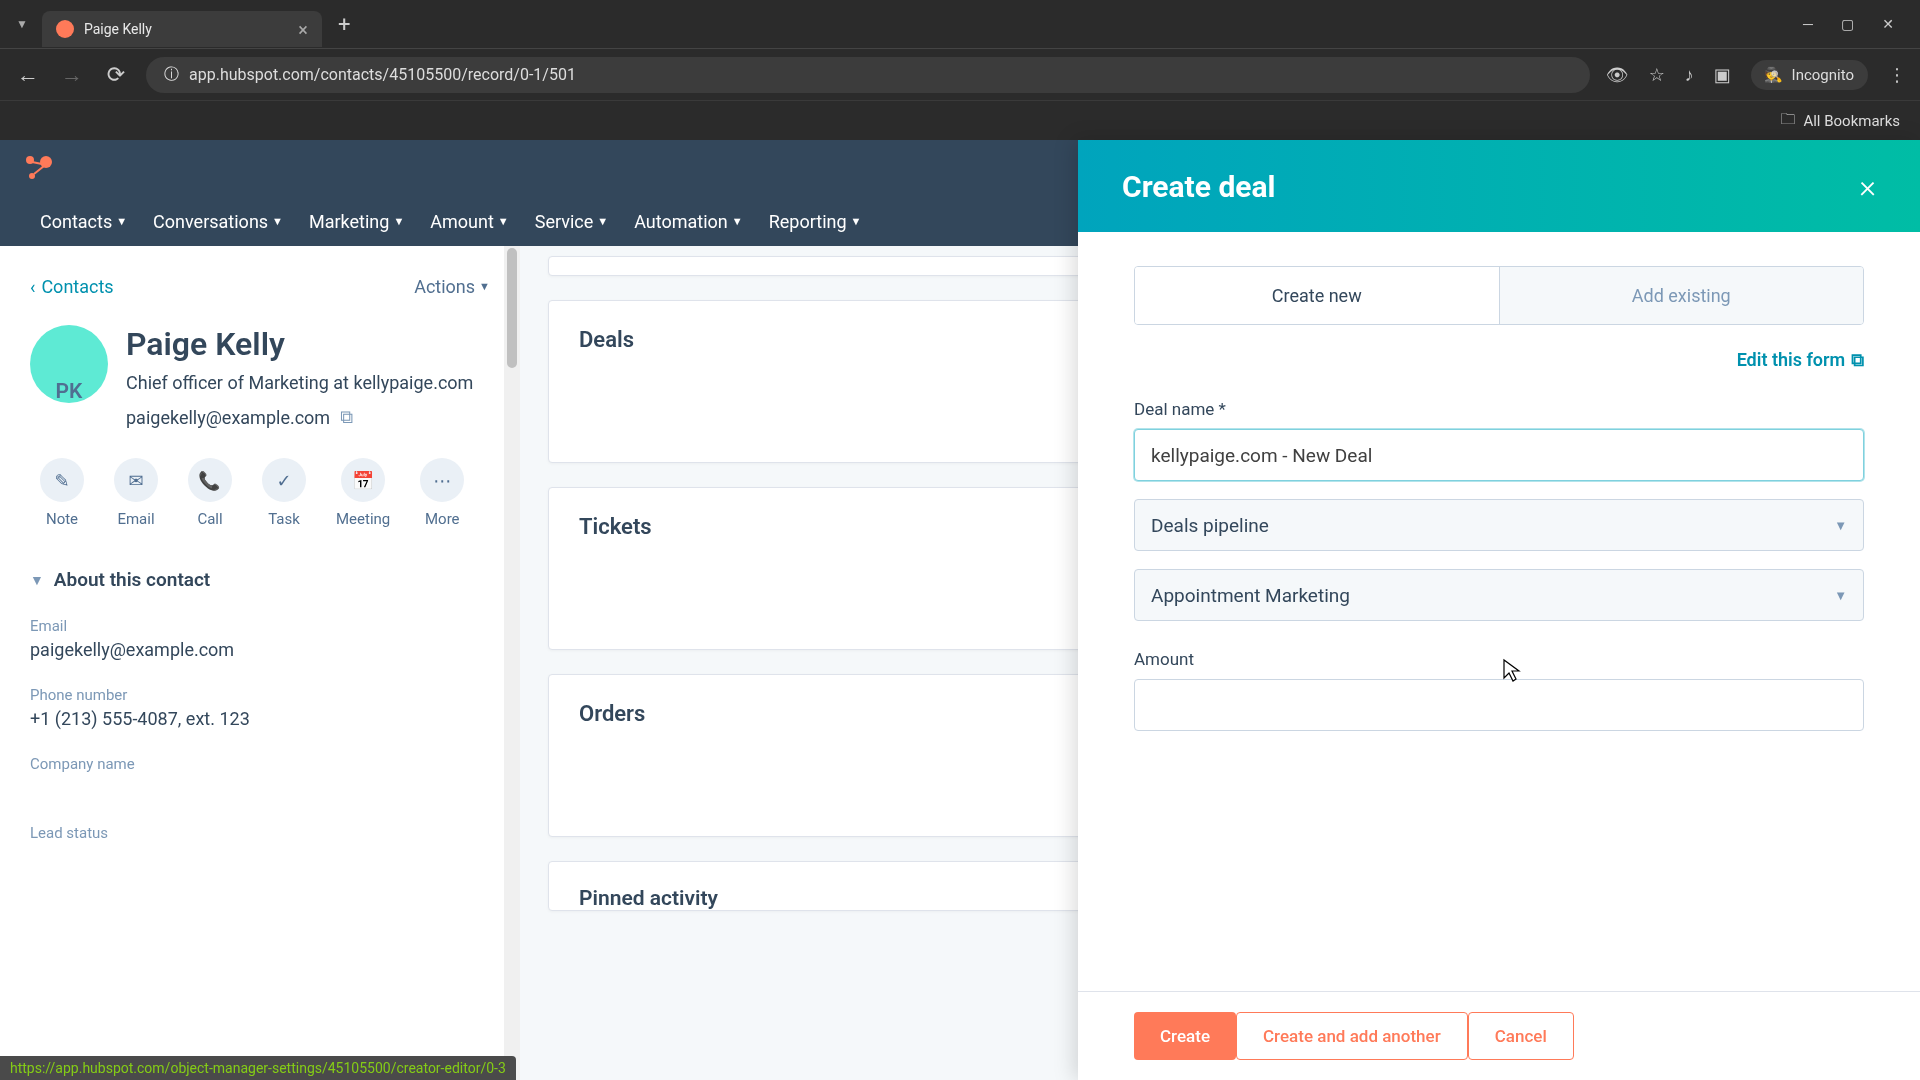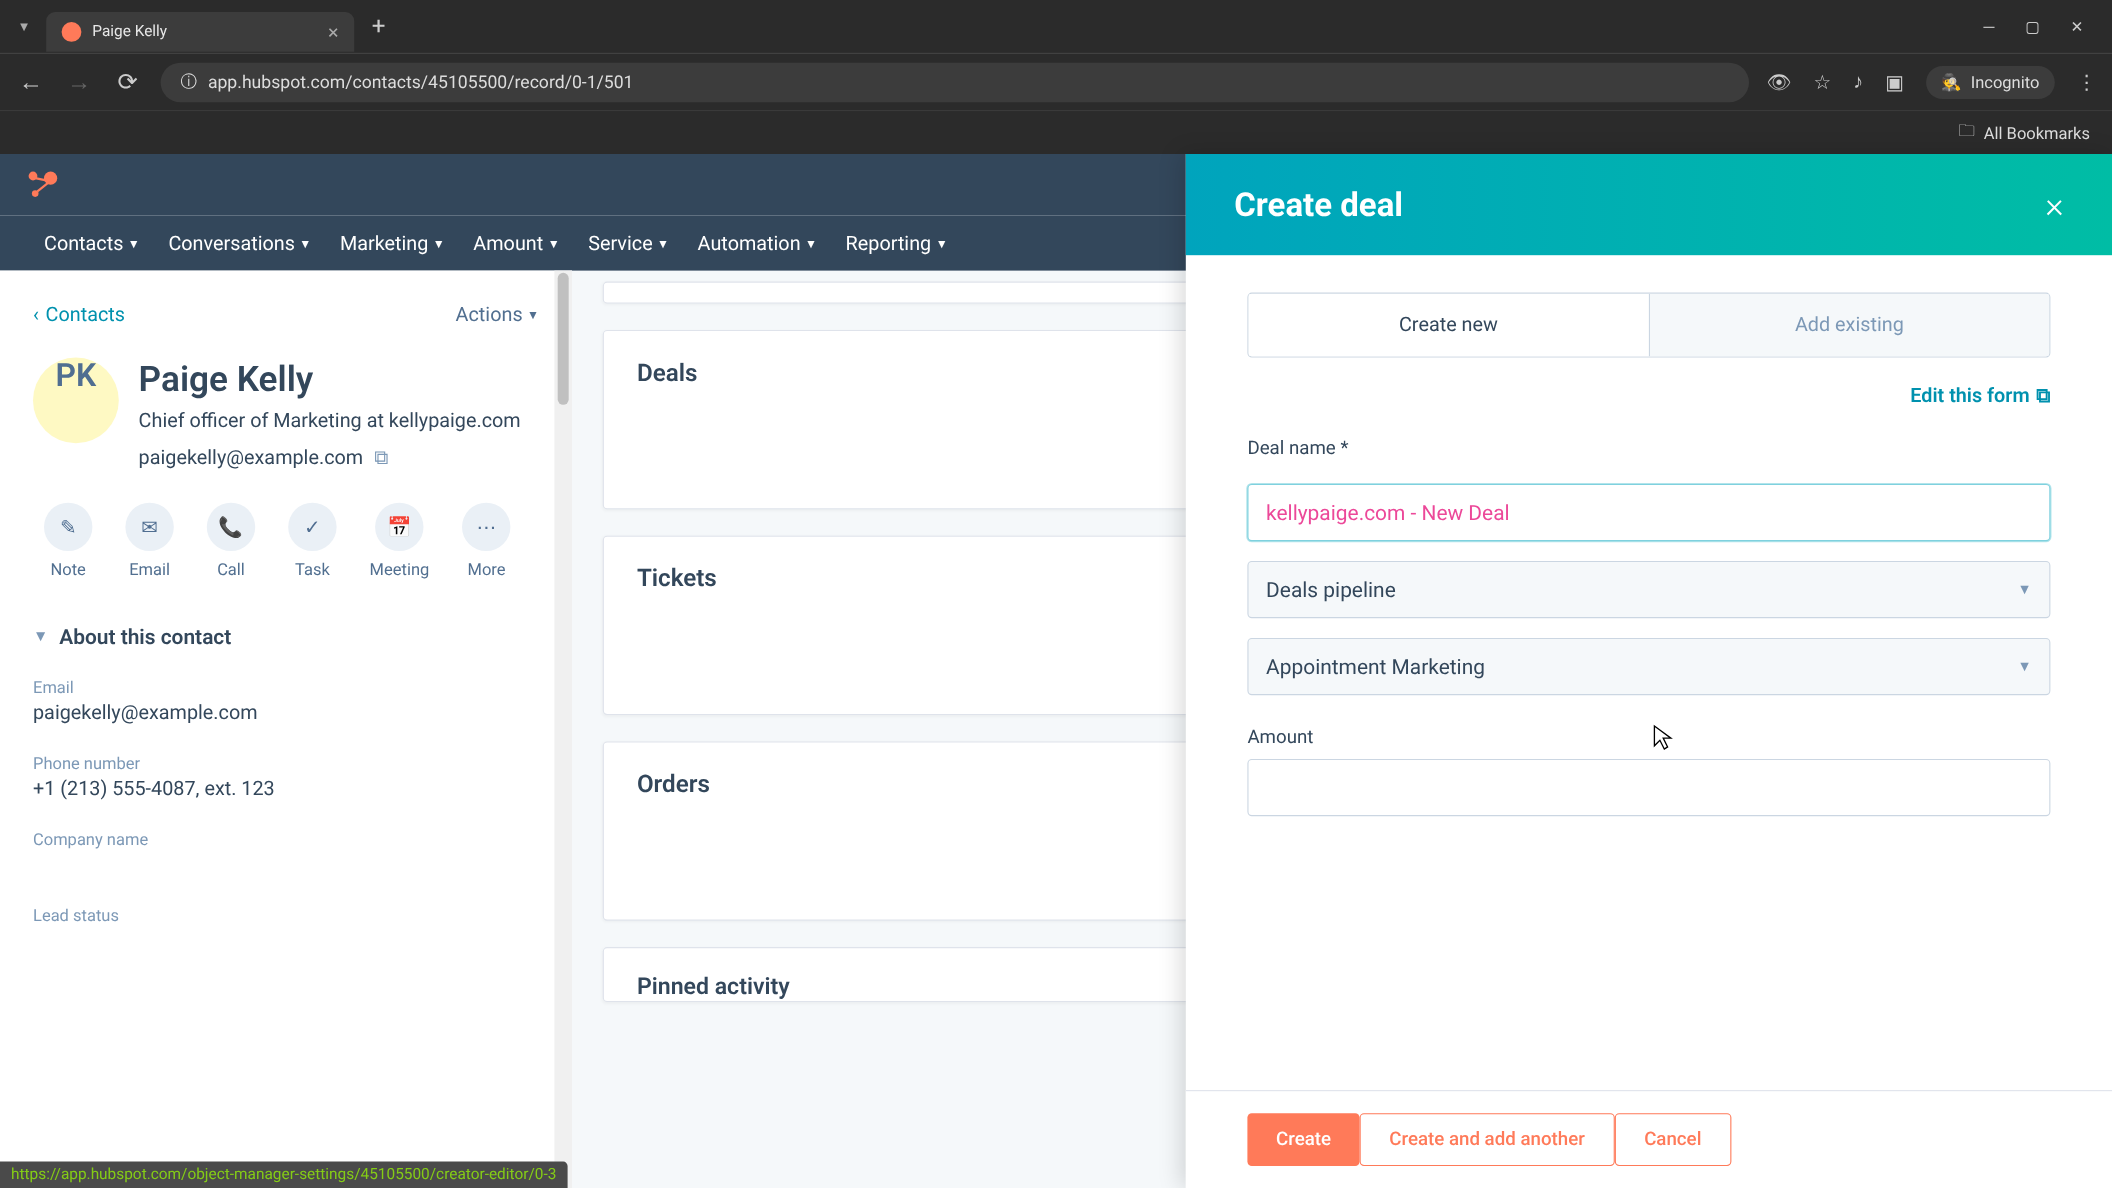--- a/index.html
+++ b/index.html
@@ -33,21 +33,21 @@
 .nav-caret { font-size: 11px; }
 
 .content { display: flex; height: calc(100% - 106px); }
 .left-col { width: 520px; background: #fff; position: relative; }
 .left-scroll { position: absolute; right: 0; top: 0; width: 16px; height: 100%; background: #f0f0f0; }
 .left-scroll-thumb { width: 10px; margin: 2px auto; height: 120px; background: #c0c0c0; border-radius: 5px; }
 .left-inner { padding: 30px 30px; }
 .back-link { color: #0091ae; font-size: 18px; display: flex; align-items: center; gap: 6px; cursor: pointer; }
 .top-row { display: flex; justify-content: space-between; align-items: center; }
 .actions-link { color: #516f90; font-size: 18px; display: flex; align-items: center; gap: 4px; cursor: pointer; }
-.avatar { width: 78px; height: 78px; border-radius: 50%; background: #fef9c3; color: #506e91; display: flex; align-items: flex-start; justify-content: center; font-size: 29px; font-weight: 600; }
+.avatar { width: 78px; height: 78px; border-radius: 50%; background: #5eead4; color: #506e91; display: flex; align-items: flex-end; justify-content: center; font-size: 21px; font-weight: 600; }
 .contact-head { display: flex; gap: 18px; margin-top: 28px; }
 .contact-name { font-size: 32px; font-weight: 600; color: #33475b; }
 .contact-sub { font-size: 18px; color: #33475b; margin-top: 6px; line-height: 1.5; }
 .contact-email-row { display: flex; align-items: center; gap: 10px; margin-top: 10px; font-size: 18px; color: #33475b; }
 .copy-icon { color: #7c98b6; cursor: pointer; }
 .action-btns { display: flex; gap: 30px; margin-top: 30px; margin-left: 10px; }
 .action-btn { display: flex; flex-direction: column; align-items: center; gap: 8px; cursor: pointer; }
 .action-circle { width: 44px; height: 44px; border-radius: 50%; background: #eaf0f6; display: flex; align-items: center; justify-content: center; color: #506e91; font-size: 18px; }
 .action-label { font-size: 15px; color: #516f90; }
 .section-header { display: flex; align-items: center; gap: 10px; margin-top: 40px; color: #33475b; font-size: 19px; font-weight: 600; cursor: pointer; }
@@ -69,21 +69,21 @@
 .panel-close { color: #fff; font-size: 32px; cursor: pointer; font-weight: 300; }
 .panel-body { flex: 1; padding: 34px 56px 20px; overflow-y: auto; position: relative; }
 .panel-body::-webkit-scrollbar { width: 16px; }
 .panel-body::-webkit-scrollbar-thumb { background: #c0c0c0; border-radius: 8px; border: 3px solid #fff; }
 .panel-body::-webkit-scrollbar-track { background: #f0f0f0; }
 .tabs { display: flex; border: 1px solid #cbd6e2; border-radius: 4px; overflow: hidden; }
 .tab-btn { flex: 1; padding: 18px; text-align: center; font-size: 18px; color: #33475b; cursor: pointer; background: #fff; }
 .tab-btn.inactive { background: #f5f8fa; color: #7c98b6; border-left: 1px solid #cbd6e2; }
 .edit-link { display: flex; justify-content: flex-end; margin-top: 24px; color: #0091ae; font-size: 18px; font-weight: 600; gap: 6px; cursor: pointer; }
 .form-label { font-size: 17px; color: #33475b; margin-top: 28px; display: block; }
-.form-input { width: 100%; height: 52px; border: 1px solid #7fd1de; border-radius: 4px; padding: 0 16px; font-size: 19px; color: #ec4899; margin-top: 22px; outline: none; box-shadow: 0 0 0 1px rgba(0,164,189,0.3); }
+.form-input { width: 100%; height: 52px; border: 1px solid #7fd1de; border-radius: 4px; padding: 0 16px; font-size: 19px; color: #404040; margin-top: 10px; outline: none; box-shadow: 0 0 0 1px rgba(0,164,189,0.3); }
 .form-select { width: 100%; height: 52px; border: 1px solid #cbd6e2; background: #f5f8fa; border-radius: 4px; padding: 0 16px; font-size: 19px; color: #33475b; margin-top: 18px; display: flex; align-items: center; justify-content: space-between; cursor: pointer; }
 .form-select .caret { color: #7c98b6; font-size: 13px; }
 .form-plain { width: 100%; height: 52px; border: 1px solid #cbd6e2; border-radius: 4px; margin-top: 10px; }
 .panel-footer { border-top: 1px solid #dfe3eb; padding: 20px 56px; display: flex; gap: 0; background: #fff; }
 .btn { height: 48px; padding: 0 26px; border-radius: 4px; font-size: 17px; font-weight: 500; cursor: pointer; display: flex; align-items: center; }
 .btn-primary { background: #ff7a59; color: #fff; border: none; }
 .btn-secondary { background: #fff; color: #ff7a59; border: 1px solid #ff7a59; }
 
 .cursor { position: absolute; width: 20px; height: 26px; pointer-events: none; z-index: 999; }
 .status-bar { position: absolute; bottom: 0; left: 0; background: #4a4a4a; color: #84cc16; font-size: 14px; padding: 4px 10px; border-radius: 0 4px 0 0; z-index: 50; }

